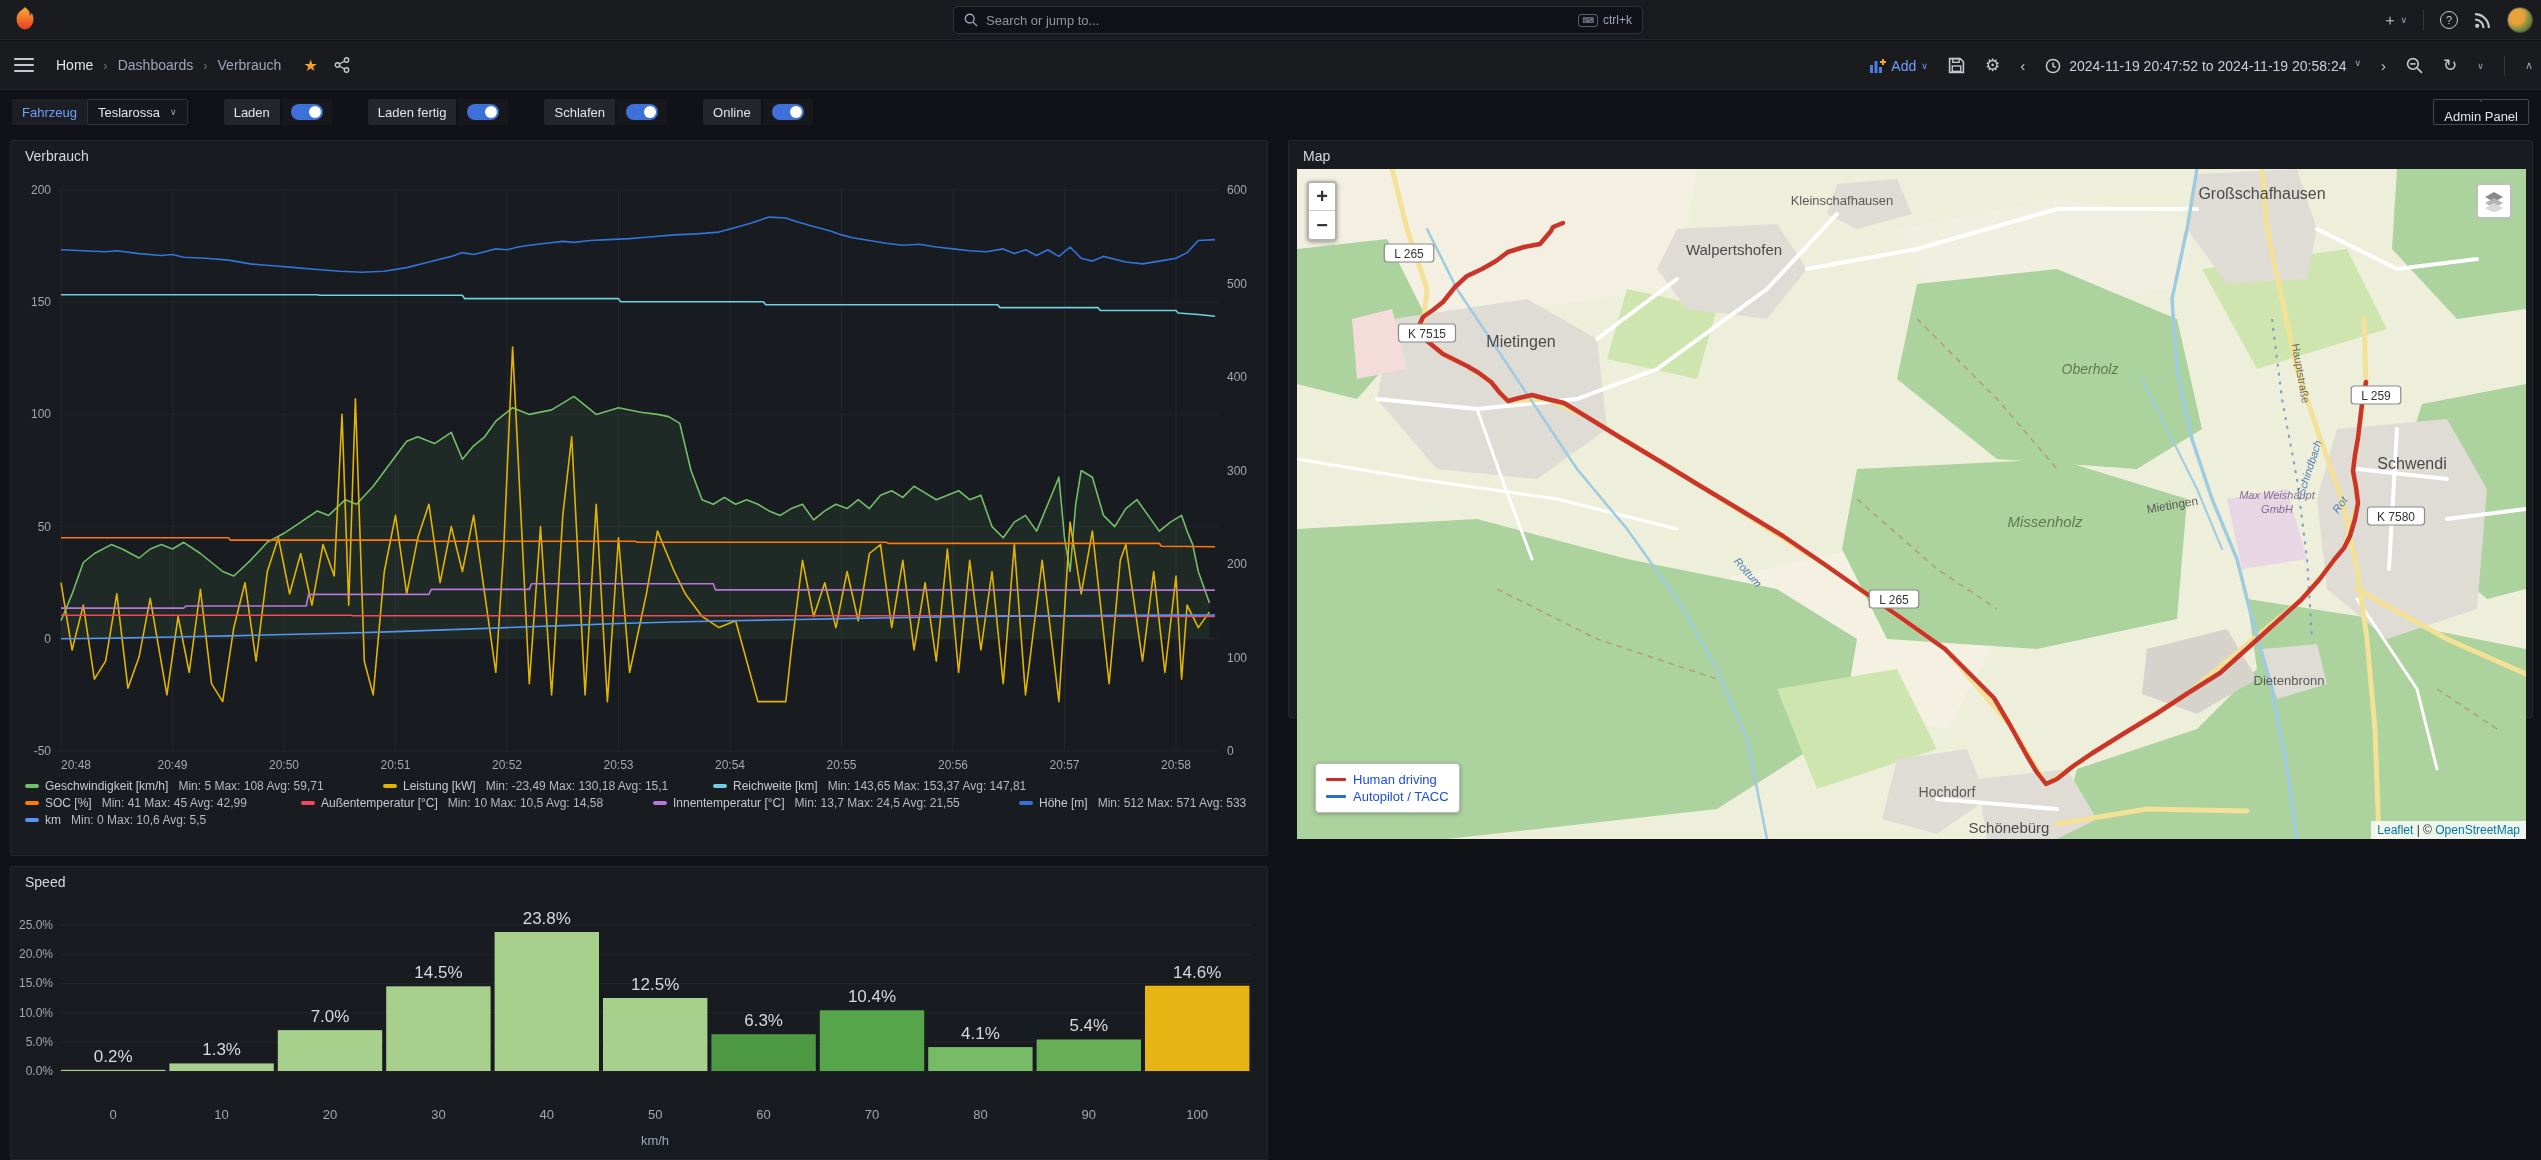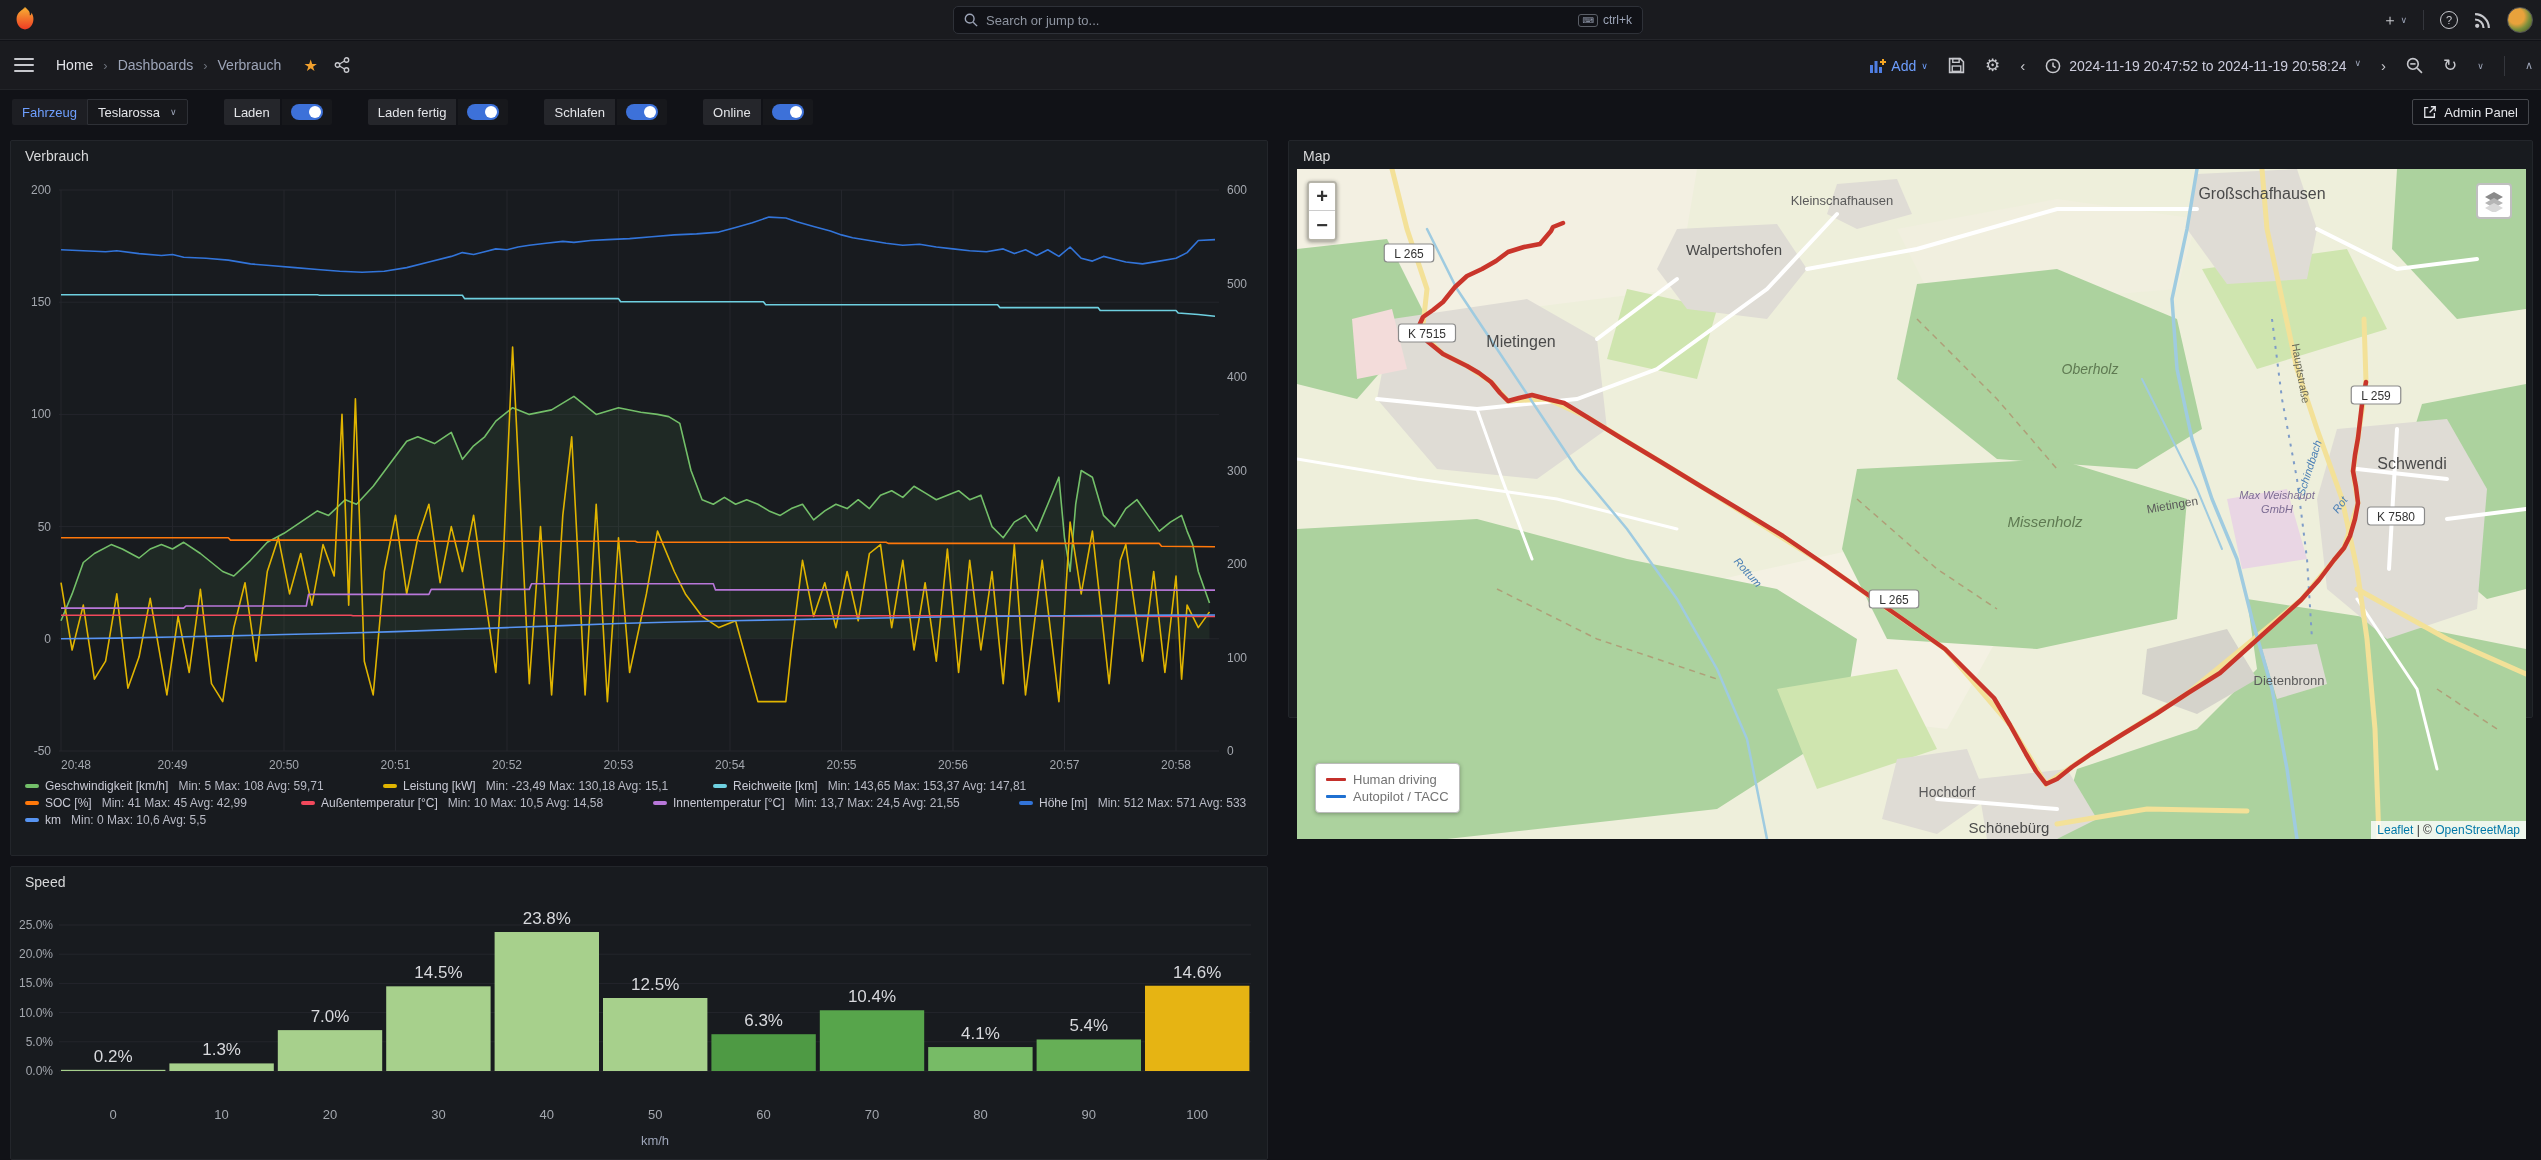--- a/index.html
+++ b/index.html
@@ -34,21 +34,21 @@
   .chev { color:#c7c8cd; font-size:15px; }
 
   .subbar { position:absolute; left:0; top:90px; width:2541px; height:44px; background:#111217; display:flex; align-items:center; }
   .varlabel { margin-left:12px; background:#1d1e23; color:#6e9fff; font-size:13px; height:26px; display:flex; align-items:center; padding:0 10px; border-radius:2px 0 0 2px; }
   .varselect { background:#17181c; border:1px solid #2e3036; color:#e3e4e8; font-size:13px; height:26px; display:flex; align-items:center; gap:10px; padding:0 10px; border-radius:0 2px 2px 0; }
   .togglegrp { display:flex; align-items:center; margin-left:36px; }
   .toglabel { background:#25262b; color:#e3e4e8; font-size:13px; height:26px; display:flex; align-items:center; padding:0 10px; border-radius:2px 0 0 2px; }
   .togbody { background:#17181c; height:26px; display:flex; align-items:center; padding:0 9px; border-radius:0 2px 2px 0; margin-left:2px; }
   .pill { width:32px; height:16px; background:#3d71d9; border-radius:9px; position:relative; }
   .pill .knob { position:absolute; right:2px; top:2px; width:12px; height:12px; border-radius:50%; background:#fff; }
-  .adminbtn { position:absolute; right:12px; display:flex; align-items:center; gap:7px; border:1px solid #46484d; border-radius:2px; height:26px; padding:0 10px; color:#e3e4e8; font-size:13px; background:transparent; }
+  .adminbtn { position:absolute; right:12px; display:flex; align-items:center; gap:7px; border:1px solid #46484d; border-radius:2px; height:26px; padding:0 10px; color:#e3e4e8; font-size:13px; background:transparent;flex-direction:column; }
 
   
   .panel { position:absolute; background:#181b1f; border:1px solid #23262b; border-radius:2px; }
   .panel-title { position:absolute; left:14px; top:7px; font-size:14px; color:#d8d9da; z-index:3; }
   #panel-verbrauch { left:10px; top:140px; width:1258px; height:716px; }
   #panel-map { left:1288px; top:140px; width:1245px; height:578px;padding-left:8px; }
   #panel-speed { left:10px; top:866px; width:1258px; height:294px; }
   .chartsvg { position:absolute; left:0; top:0; }
 
   
@@ -56,21 +56,21 @@
   .lg-item { position:absolute; display:flex; align-items:center; gap:6px; white-space:nowrap; cursor:pointer; }
   .lg-swatch { width:14px; height:4px; border-radius:2px; display:inline-block; }
   .lg-stats { color:#b7b9c4; margin-left:4px; }
 
   
   #map-wrap { position:absolute; left:8px; top:28px; width:1229px; height:670px; overflow:hidden; background:#eeefdb; }
   .zoomctl { position:absolute; left:10px; top:12px; width:30px; z-index:5; border-radius:4px; box-shadow:0 1px 4px rgba(0,0,0,.4); overflow:hidden; border:2px solid rgba(0,0,0,.25); }
   .zoomctl div { width:100%; height:28px; background:#fff; color:#333; font-size:20px; font-weight:bold; display:flex; align-items:center; justify-content:center; cursor:pointer; }
   .zoomctl div:first-child { border-bottom:1px solid #ccc; }
   .layersctl { position:absolute; right:14px; top:14px; width:36px; height:36px; background:#fff; border:2px solid rgba(0,0,0,.25); border-radius:4px; z-index:5; display:flex; align-items:center; justify-content:center; }
-  .maplegend { position:absolute; left:18px; bottom:26px; background:#fff; border:1px solid #bbb; border-radius:4px; padding:7px 10px; z-index:5; color:#737373; font-size:13px; box-shadow:0 1px 4px rgba(0,0,0,.3); }
+  .maplegend { position:absolute; left:18px; bottom:26px; background:#fff; border:1px solid #bbb; border-radius:4px; padding:7px 10px; z-index:5; color:#1d4ed8; font-size:13px; box-shadow:0 1px 4px rgba(0,0,0,.3); }
   .maplegend .row { display:flex; align-items:center; gap:7px; line-height:17px; }
   .maplegend .sw { width:20px; height:3px; border-radius:1px; display:inline-block; }
   .attrib { position:absolute; right:0; bottom:0; background:rgba(255,255,255,.8); color:#333; font-size:12px; padding:2px 6px; z-index:5;text-align:center; }
   .attrib a { color:#0078a8; text-decoration:none; }
 
   svg text { font-family:"Liberation Sans","DejaVu Sans",sans-serif; }
 </style>
 </head>
 <body>
 

